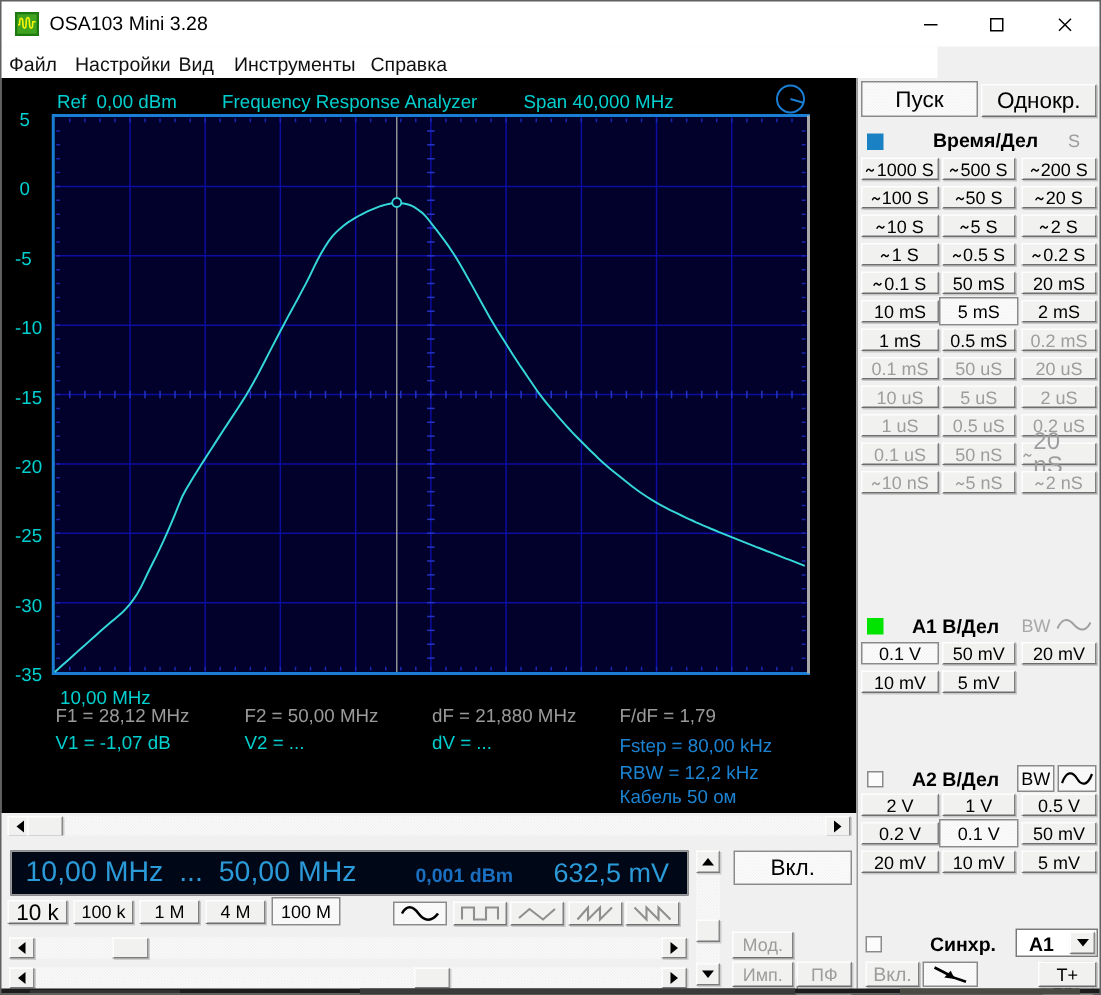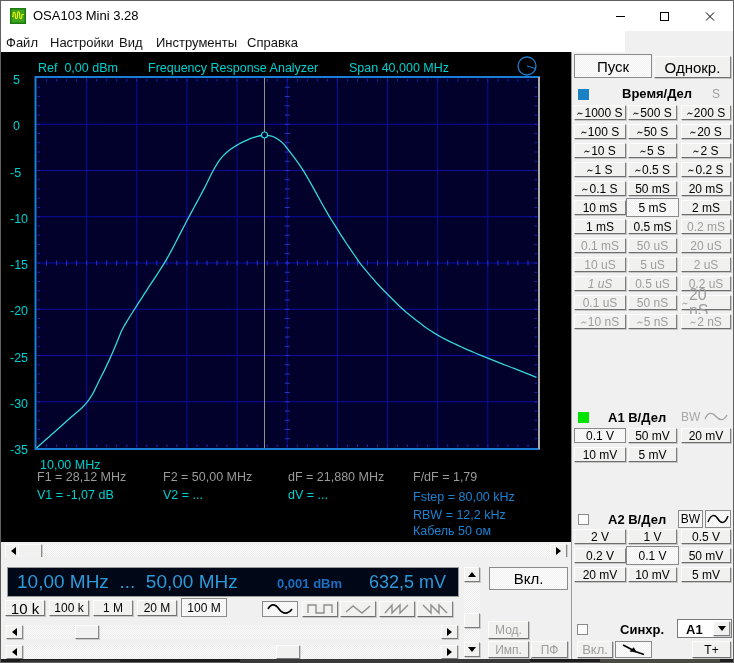--- a/index.html
+++ b/index.html
@@ -398,21 +398,21 @@
     </div>
  <div class="sbtn" style="left:0;bottom:0;width:16px;height:15px;">
       <span class="arr-d"></span>
     </div>
  <div class="thumb" style="left:0;top:46px;width:16px;height:15px;"></div>
 </div>
 <div class="btn sel" style="left:489px;top:567px;width:79px;height:23px;font-size:15px;">Вкл.</div>
 <div class="btn" style="left:5px;top:600px;width:40px;height:16px;font-size:15px;">10 k</div>
 <div class="btn" style="left:49px;top:600px;width:40px;height:16px;font-size:12px;">100 k</div>
 <div class="btn" style="left:93px;top:600px;width:40px;height:16px;font-size:12px;">1 M</div>
-<div class="btn" style="left:137px;top:600px;width:40px;height:16px;font-size:12px;">20 M</div>
+<div class="btn" style="left:137px;top:600px;width:40px;height:16px;font-size:12px;">4 M</div>
 <div class="btn sel" style="left:181px;top:598px;width:46px;height:19px;font-size:12px;">100 M</div>
 
 <div class="btn sel wf" style="left:262px;top:601px;width:36px;height:16px;">
     <svg width="26" height="12" viewBox="0 0 26 12">
       <path d="M1,6 C4,0.5 8,0.5 12,6 C16,11.5 21,11.5 25,6" fill="none" stroke="#000" stroke-width="1.7"></path>
     </svg>
   </div>
 <div class="btn wf" style="left:302px;top:601px;width:36px;height:16px;">
     <svg width="26" height="12" viewBox="0 0 26 12">
       <path d="M1,10 L1,2 L9,2 L9,10 L17,10 L17,2 L25,2 L25,10" fill="none" stroke="#8f8f8f" stroke-width="1.4"></path>
@@ -510,21 +510,21 @@
 <div class="btn" style="left:681px;top:200px;width:50px;height:15px;font-size:12px;">2 mS</div>
 <div class="btn" style="left:574px;top:219px;width:52px;height:15px;font-size:12px;">1 mS</div>
 <div class="btn" style="left:628px;top:219px;width:49px;height:15px;font-size:12px;">0.5 mS</div>
 <div class="btn dis" style="left:681px;top:219px;width:50px;height:15px;font-size:12px;">0.2 mS</div>
 <div class="btn dis" style="left:574px;top:238px;width:52px;height:15px;font-size:12px;">0.1 mS</div>
 <div class="btn dis" style="left:628px;top:238px;width:49px;height:15px;font-size:12px;">50 uS</div>
 <div class="btn dis" style="left:681px;top:238px;width:50px;height:15px;font-size:12px;">20 uS</div>
 <div class="btn dis" style="left:574px;top:257px;width:52px;height:15px;font-size:12px;">10 uS</div>
 <div class="btn dis" style="left:628px;top:257px;width:49px;height:15px;font-size:12px;">5 uS</div>
 <div class="btn dis" style="left:681px;top:257px;width:50px;height:15px;font-size:12px;">2 uS</div>
-<div class="btn dis" style="left:574px;top:276px;width:52px;height:15px;font-size:12px;font-style:italic;">1 uS</div>
+<div class="btn dis" style="left:574px;top:276px;width:52px;height:15px;font-size:12px;">1 uS</div>
 <div class="btn dis" style="left:628px;top:276px;width:49px;height:15px;font-size:12px;">0.5 uS</div>
 <div class="btn dis" style="left:681px;top:276px;width:50px;height:15px;font-size:12px;">0.2 uS</div>
 <div class="btn dis" style="left:574px;top:295px;width:52px;height:15px;font-size:12px;">0.1 uS</div>
 <div class="btn dis" style="left:628px;top:295px;width:49px;height:15px;font-size:12px;">50 nS</div>
 <div class="btn dis" style="left:681px;top:295px;width:50px;height:15px;font-size:16px;"><svg class="wv" width="6" height="5" viewBox="0 0 6 5">
       <path d="M0.5,3.5 Q1.6,0.8 3,2.4 T5.5,1.8" fill="none" stroke="#9d9d9d" stroke-width="1"></path>
     </svg>20 nS</div>
 <div class="btn dis" style="left:574px;top:314px;width:52px;height:15px;font-size:12px;"><svg class="wv" width="6" height="5" viewBox="0 0 6 5">
       <path d="M0.5,3.5 Q1.6,0.8 3,2.4 T5.5,1.8" fill="none" stroke="#9d9d9d" stroke-width="1"></path>
     </svg>10 nS</div>

